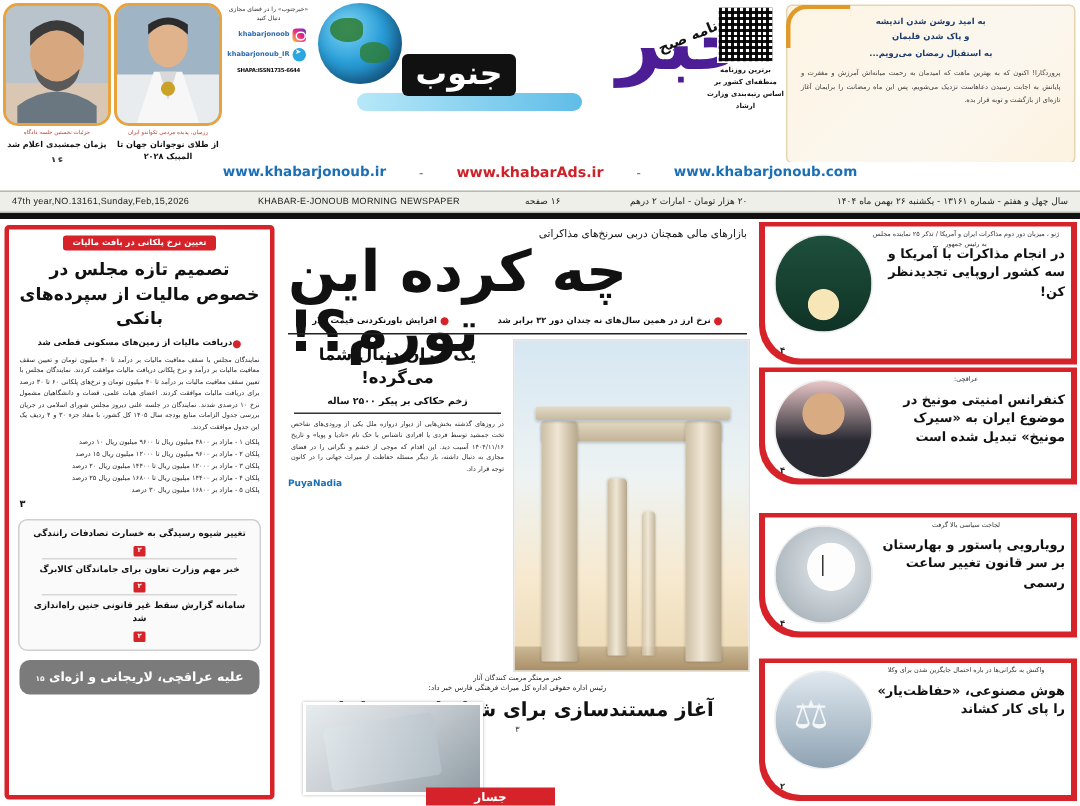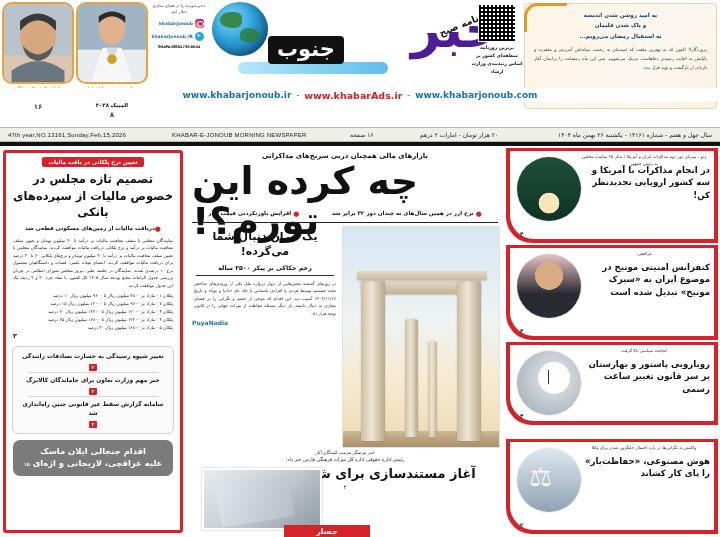--- a/index.html
+++ b/index.html
@@ -110,22 +110,22 @@
     padding:6px 9px 4px 9px;
   }
   .ramadan-box::before {
     content:""; position:absolute; left:-1px; top:-1px; width:40px; height:26px;
     border-top:3px solid #e09a2a; border-left:3px solid #e09a2a; border-radius:14px 0 0 0;
   }
   .ram-top { font-size:5.6px; color:#1b3b6f; font-weight:bold; line-height:1.85; text-align:center; }
   .ram-body { margin-top:5px; font-size:4.5px; color:#3a3a3a; line-height:1.95; text-align:justify; }
 
   .url-strip {
-    position:absolute; left:0; top:88px; width:720px; height:14px;
-    display:flex; align-items:center; justify-content:center; gap:5px;
+    position:absolute; left:0; top:108px; width:720px; height:14px;
+    display:flex; align-items:center; justify-content:center; gap:22px;
     direction:ltr; background:#fff;
   }
   .url-a { font-size:9px; font-weight:bold; color:#1a6fb5; }
   .url-b { font-size:9.5px; font-weight:bold; color:#cf2128; }
   .url-c { font-size:9px; font-weight:bold; color:#1a6fb5; }
   .url-sep { font-size:8px; color:#555; }
 
   .info-bar {
     position:absolute; left:0; top:127px; width:720px; height:15px;
     background:#efefe9; border-top:1px solid #b9b9b2; border-bottom:1px solid #b9b9b2;
@@ -189,21 +189,21 @@
   .grey-banner {
     margin:6px 7px 0; background:#7b7b7b; border-radius:7px;
     padding:5px 6px 6px; text-align:center;
   }
   .gb-line { font-size:8.4px; font-weight:bold; color:#fff; line-height:1.5; }
   .gb-pg { font-size:5px; color:#f1f1f1; }
 
   
   .mid-kicker {
     position:absolute; right:6px; top:4px; width:306px;
-    font-size:7px; font-weight:bold; color:#111; text-align:center;
+    font-size:7px; font-weight:normal; color:#111; text-align:right;
   }
   .mega-head {
     position:absolute; right:6px; top:14px; width:306px;
     font-size:38px; font-weight:bold; color:#111; text-align:left;
     line-height:1.05; letter-spacing:-2px;
   }
   .mid-subs {
     position:absolute; right:6px; top:62px; width:306px;
     display:flex; justify-content:space-around; align-items:center;
   }
@@ -427,21 +427,20 @@
           <span class="brief-pg">۲</span>
           <div class="brief-sep"></div>
           <div class="brief-item">خبر مهم وزارت تعاون برای جاماندگان کالابرگ</div>
           <span class="brief-pg">۲</span>
           <div class="brief-sep"></div>
           <div class="brief-item">سامانه گزارش سقط غیر قانونی جنین راه‌اندازی شد</div>
           <span class="brief-pg">۲</span>
         </div>
 
         <div class="grey-banner">
-          <div class="gb-line">اقدام جنجالی ایلان ماسک</div>
           <div class="gb-line">
             <span>علیه عراقچی، لاریجانی و اژه‌ای</span>
             <span class="gb-pg">۱۵</span>
           </div>
         </div>
       </div>
     </div>
 
     <div class="col col-mid">
       <div class="mid-kicker">بازارهای مالی همچنان دربی سرنخ‌های مذاکراتی</div>
@@ -494,21 +493,21 @@
           <div class="rb-white"></div>
           <div class="rb-photo">
             <div class="ph-majlis"></div>
           </div>
           <div class="rb-kicker">ژنو ، میزبان دور دوم مذاکرات ایران و آمریکا / تذکر ۲۵ نماینده مجلس به رئیس جمهور</div>
           <div class="rb-head">در انجام مذاکرات با آمریکا و سه کشور اروپایی تجدیدنظر کن!</div>
           <div class="rb-pg">۴</div>
         </div>
       </div>
 
-      <div class="rblock" style="top:97px; height:95px;">
+      <div class="rblock" style="top:97px; height:78px;">
         <div class="rb-inner">
           <div class="rb-red"></div>
           <div class="rb-white"></div>
           <div class="rb-photo">
             <div class="ph-portrait"></div>
           </div>
           <div class="rb-kicker">عراقچی:</div>
           <div class="rb-head">کنفرانس امنیتی مونیخ در موضوع ایران به «سیرک مونیخ» تبدیل شده است</div>
           <div class="rb-pg">۴</div>
         </div>

